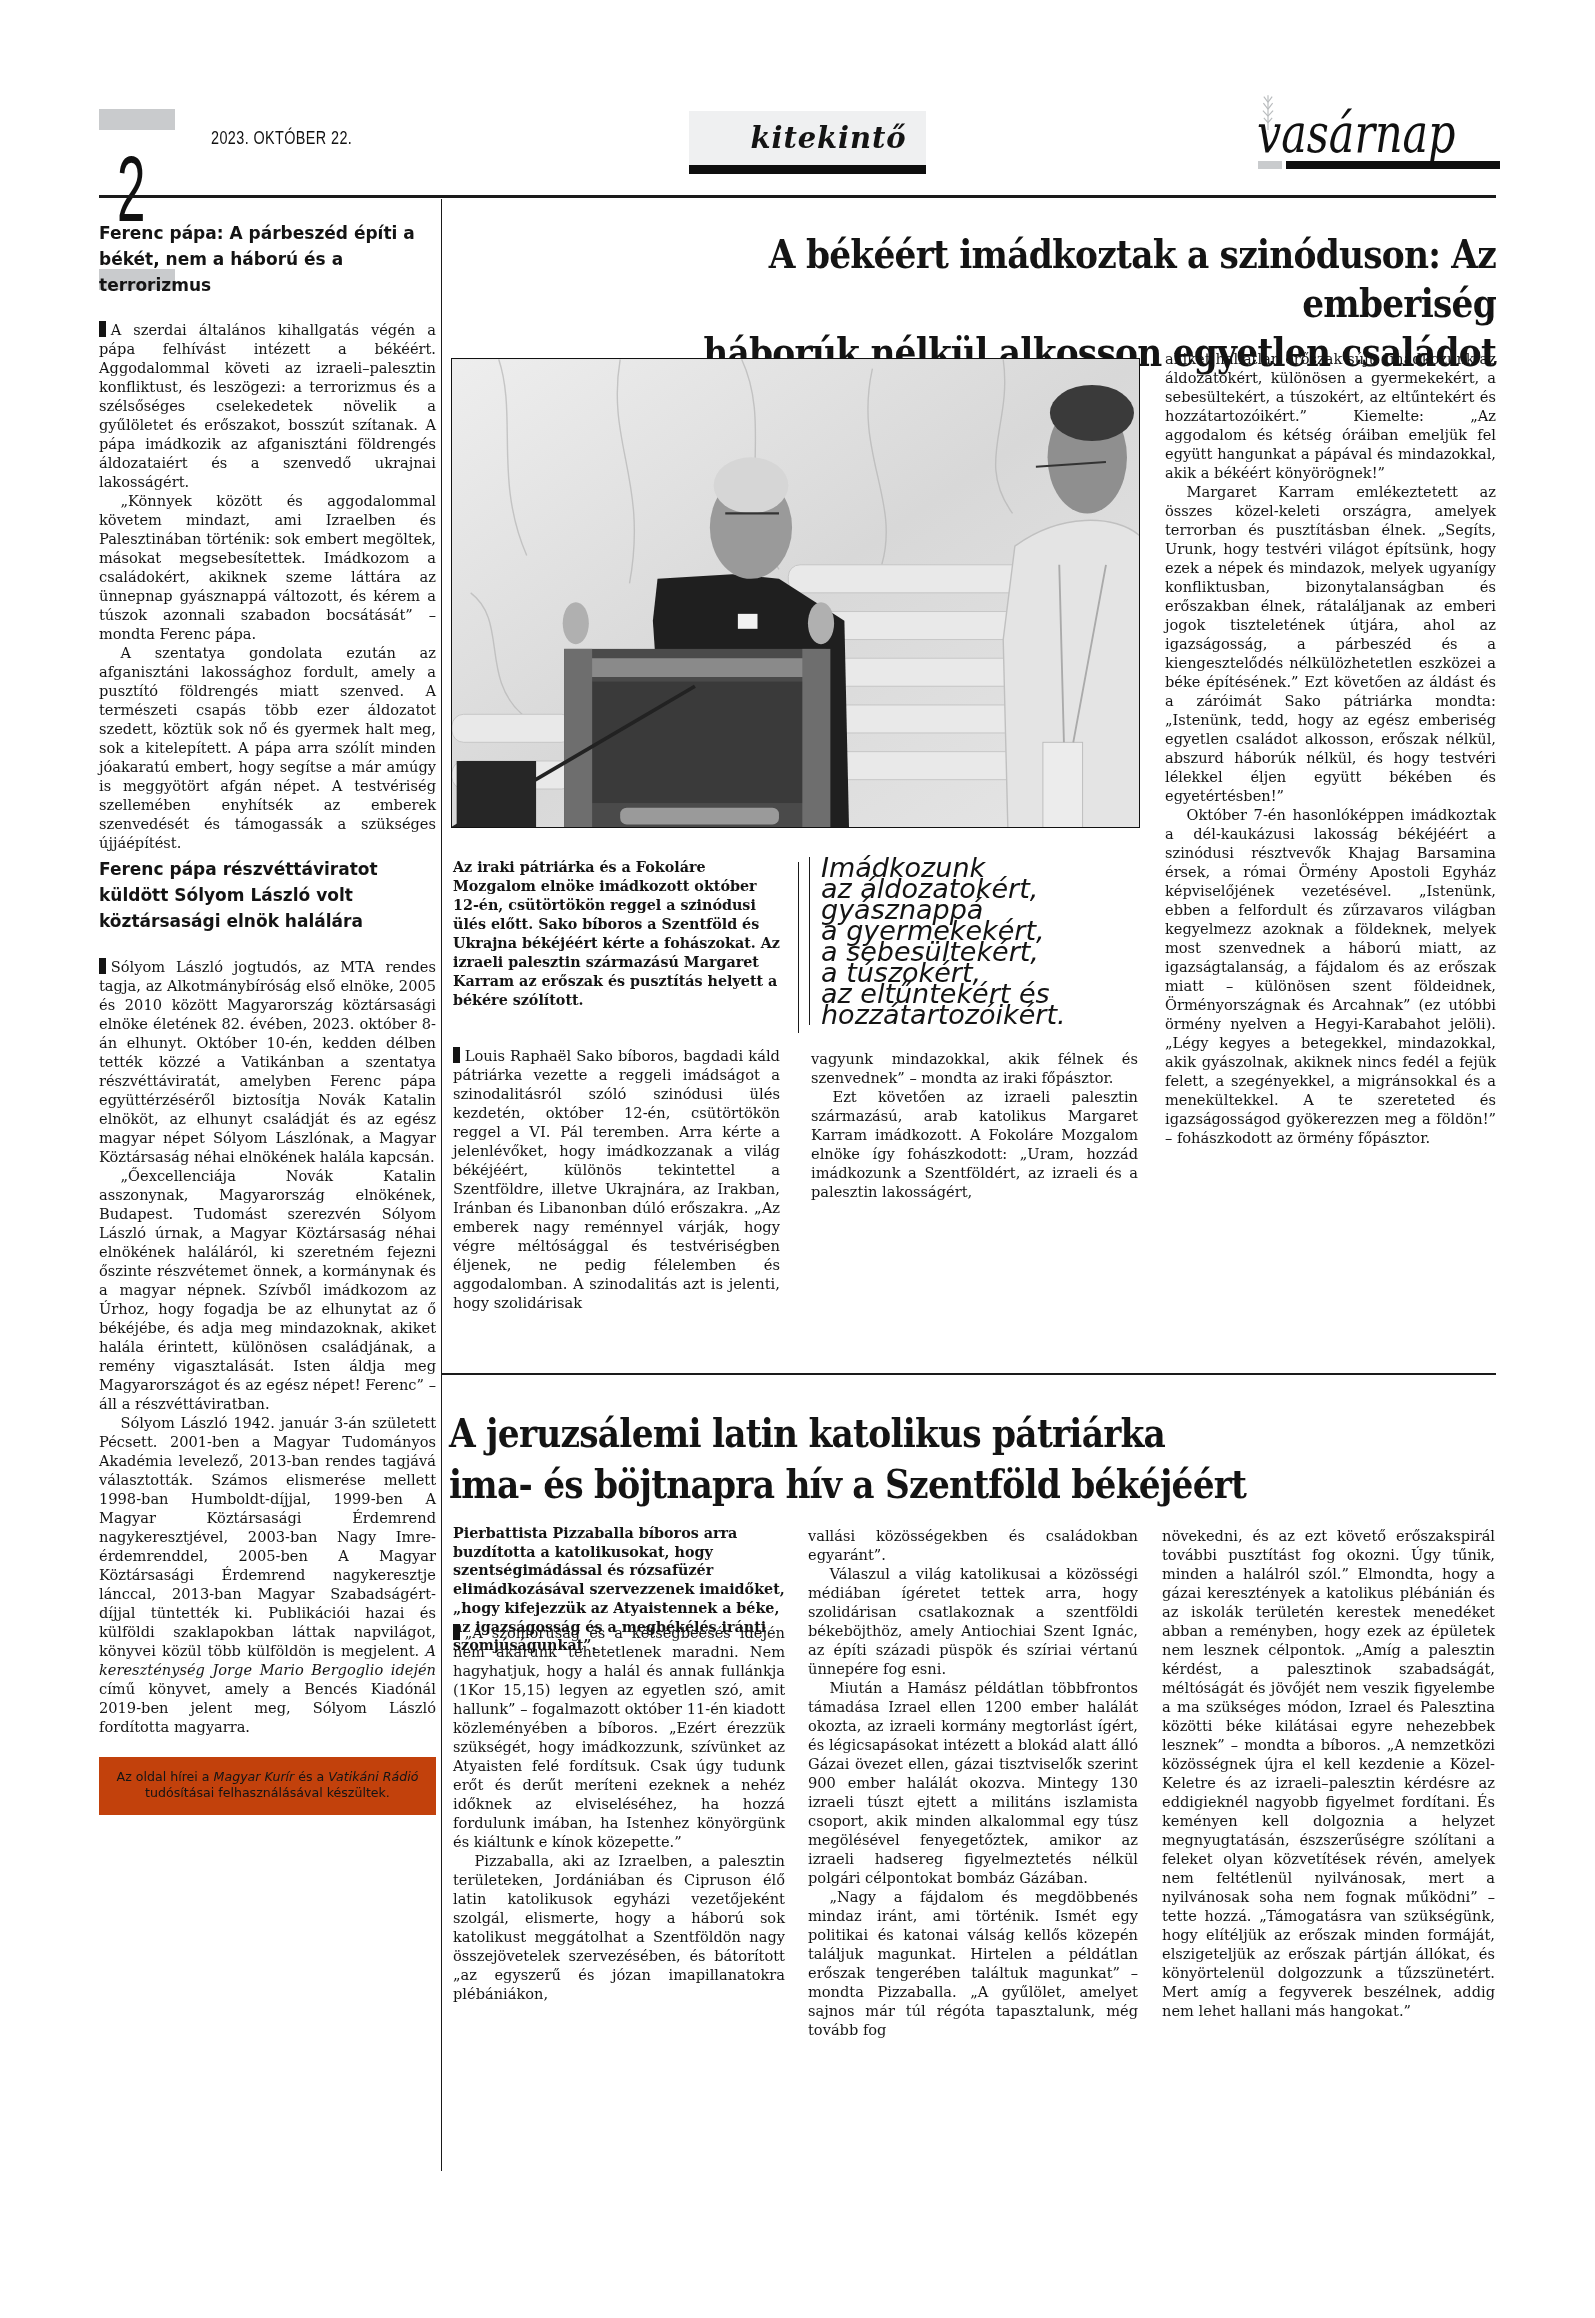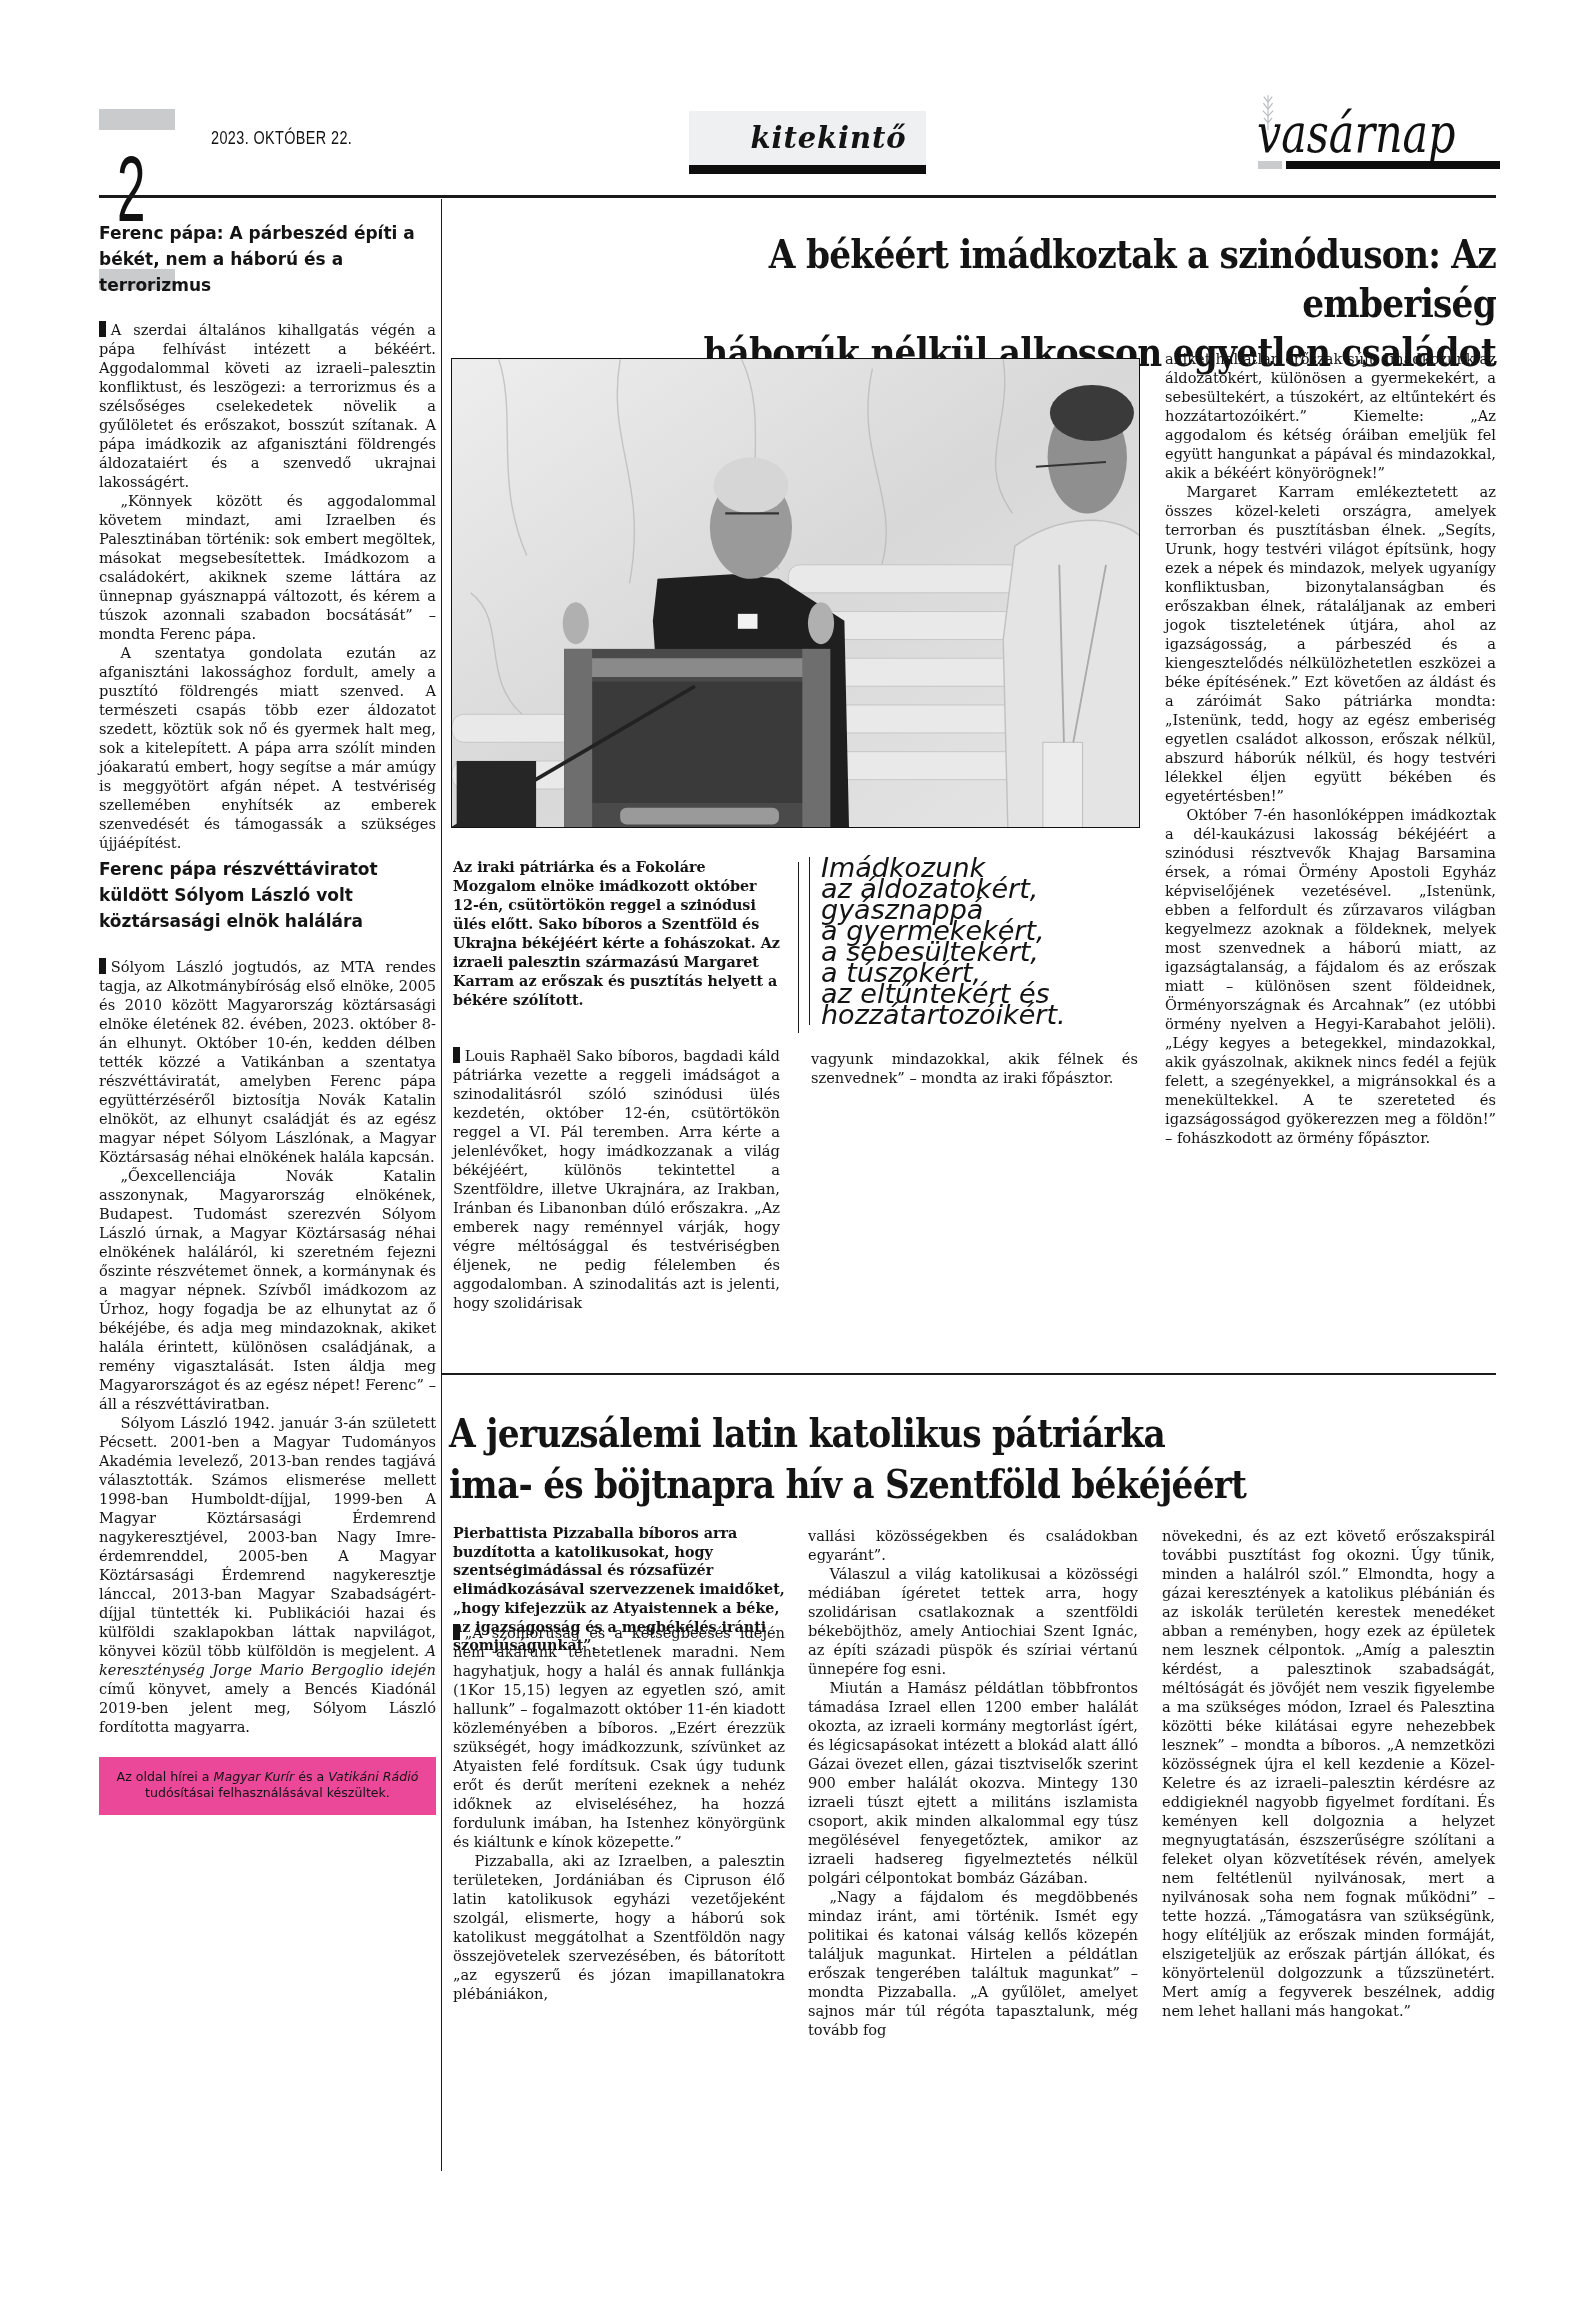--- a/index.html
+++ b/index.html
@@ -26,21 +26,21 @@
   .vrule { position: absolute; width: 1.4px; background: #1a1a1a; }
   .hrule { position: absolute; height: 2.3px; background: #1a1a1a; }
 
   
   .sidebar { position: absolute; left: 99px; top: 220px; width: 337px; }
   .sb-head { font-family: "DejaVu Sans", sans-serif; font-weight: 700; font-size: 17px; line-height: 26px; margin-bottom: 22.4px; }
   .sb-head.second { margin-top: 4px; }
   .body-p { font-family: "DejaVu Serif", serif; font-size: 15px; line-height: 19px; text-align: justify; hyphens: auto; }
   .body-p + .body-p { text-indent: 21.5px; }
   .body-p .lead { display: inline-block; width: 7px; height: 16px; background: #141414; margin-right: 4.7px; vertical-align: -1.9px; }
-  .credit-box { margin-top: 21.5px; background: #ec4899; padding: 12px 9.3px 14px; text-align: center; font-family: "DejaVu Sans", sans-serif; font-size: 12.6px; line-height: 16px; transform-origin: center; }
+  .credit-box { margin-top: 21.5px; background: #c2410c; padding: 12px 9.3px 14px; text-align: center; font-family: "DejaVu Sans", sans-serif; font-size: 12.6px; line-height: 16px; transform-origin: center; }
 
   
   .main-title { position: absolute; left: 449px; top: 229px; width: 1047px; text-align: right; font-family: "DejaVu Serif", serif; font-weight: 700; font-size: 40px; line-height: 49px; letter-spacing: -0.9px; }
   .main-title .l1 { display: block; transform: scaleX(0.86); transform-origin: right; }
   .main-title .l2 { display: block; transform: scaleX(0.86); transform-origin: right; }
 
   .photo { position: absolute; left: 451px; top: 358px; width: 689px; height: 470px; border: 1.4px solid #111; overflow: hidden; background: #d9d9d9; }
 
   .caption { position: absolute; left: 453px; top: 858px; width: 327px; font-family: "DejaVu Serif", serif; font-weight: 700; font-size: 14.3px; line-height: 19px; }
   .midcol { position: absolute; left: 453px; top: 1046px; width: 327px; }
@@ -188,20 +188,21 @@
   <div>gyásznappá</div>
   <div>a gyermekekért,</div>
   <div>a sebesültekért,</div>
   <div>a túszokért,</div>
   <div>az eltűntekért és</div>
   <div>hozzátartozóikért.</div>
 </div>
 
 <div class="col3 real" style="top:1049px;">
   <p class="body-p tight">vagyunk mindazokkal, akik félnek és szenvednek” – mondta az iraki főpásztor.</p>
+  <p class="body-p tight">Ezt követően az izraeli palesztin származású, arab katolikus Margaret Karram imádkozott. A Fokoláre Mozgalom elnöke így fohászkodott: „Uram, hozzád imádkozunk a Szentföldért, az izraeli és a palesztin lakosságért,</p>
 </div>
 
 <div class="col4">
   <p class="body-p tight">akiket hallatlan erőszak sújt. Imádkozunk az áldozatokért, különösen a gyermekekért, a sebesültekért, a túszokért, az eltűntekért és hozzátartozóikért.” Kiemelte: „Az aggodalom és kétség óráiban emeljük fel együtt hangunkat a pápával és mindazokkal, akik a békéért könyörögnek!”</p>
   <p class="body-p tight">Margaret Karram emlékeztetett az összes közel-keleti országra, amelyek terrorban és pusztításban élnek. „Segíts, Urunk, hogy testvéri világot építsünk, hogy ezek a népek és mindazok, melyek ugyanígy konfliktusban, bizonytalanságban és erőszakban élnek, rátaláljanak az emberi jogok tiszteletének útjára, ahol az igazságosság, a párbeszéd és a kiengesztelődés nélkülözhetetlen eszközei a béke építésének.” Ezt követően az áldást és a záróimát Sako pátriárka mondta: „Istenünk, tedd, hogy az egész emberiség egyetlen családot alkosson, erőszak nélkül, abszurd háborúk nélkül, és hogy testvéri lélekkel éljen együtt békében és egyetértésben!”</p>
   <p class="body-p tight">Október 7-én hasonlóképpen imádkoztak a dél-kaukázusi lakosság békéjéért a szinódusi résztvevők Khajag Barsamina érsek, a római Örmény Apostoli Egyház képviselőjének vezetésével. „Istenünk, ebben a felfordult és zűrzavaros világban kegyelmezz azoknak a földeknek, melyek most szenvednek a háború miatt, az igazságtalanság, a fájdalom és az erőszak miatt – különösen szent földeidnek, Örményországnak és Arcahnak” (ez utóbbi örmény nyelven a Hegyi-Karabahot jelöli). „Légy kegyes a betegekkel, mindazokkal, akik gyászolnak, akiknek nincs fedél a fejük felett, a szegényekkel, a migránsokkal és a menekültekkel. A te szereteted és igazságosságod gyökerezzen meg a földön!” – fohászkodott az örmény főpásztor.</p>
 </div>
 
 <h2 class="art2-title">
   <span>A jeruzsálemi latin katolikus pátriárka</span>

